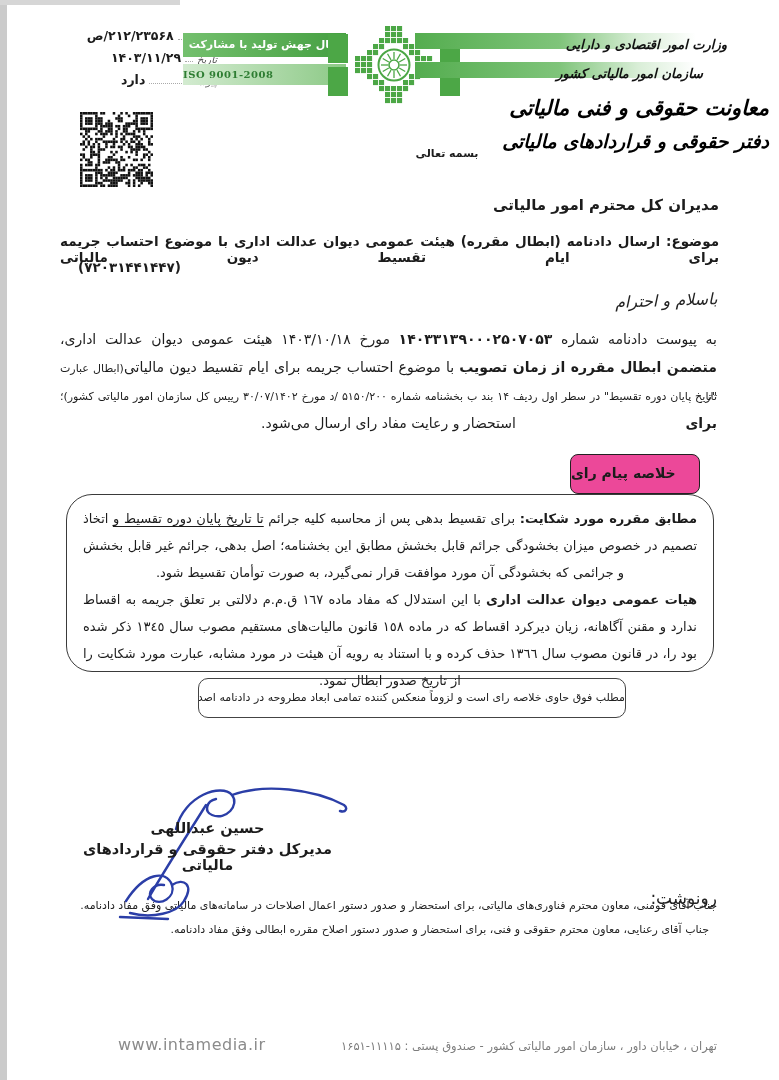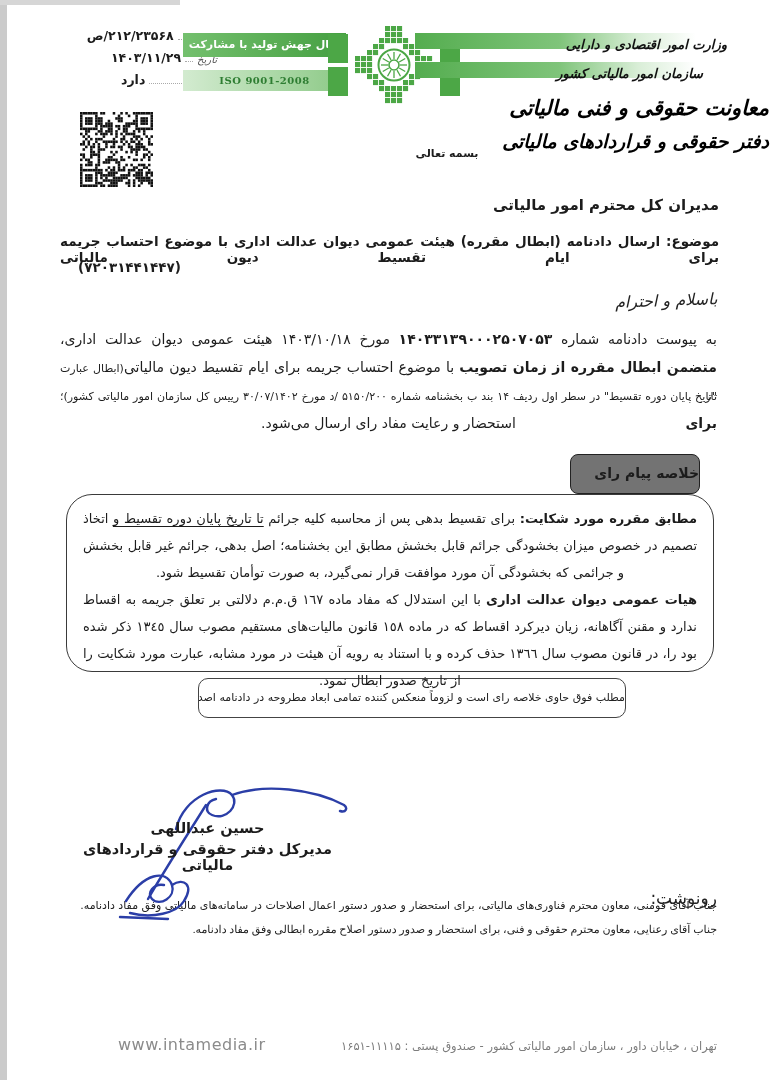--- a/index.html
+++ b/index.html
@@ -21,22 +21,22 @@
 
   
   .banner-slogan{
     position:absolute;left:183px;top:33px;width:163px;height:24px;
     background:linear-gradient(to left,#459f41,#74c06e);
     color:#fff;font-weight:bold;font-size:11px;text-align:center;line-height:24px;
   }
   .banner-iso{
     position:absolute;left:183px;top:64px;width:163px;height:21px;
     background:linear-gradient(to left,#8cc986,#d3ebd0);
-    color:#2e7d32;font-weight:bold;font-size:10px;text-align:center;line-height:21px;
-    font-family:"DejaVu Serif",serif;letter-spacing:.5px;direction:ltr;margin-top:6px;
+    color:#2e7d32;font-weight:bold;font-size:10px;line-height:21px;
+    font-family:"DejaVu Serif",serif;letter-spacing:.5px;direction:ltr;
   }
   .bar-right{
     position:absolute;height:16px;left:415px;width:360px;
     background:linear-gradient(to right,#54ad4f 0%,#7fc47a 40%,#d9eed7 62%,#ffffff 78%);
   }
   .bar1{top:33px;} .bar2{top:62px;}
   .bar-text{
     position:absolute;right:48px;top:0;height:24px;line-height:24px;
     font-size:13px;font-weight:bold;font-style:italic;color:#111;white-space:nowrap;
   }
@@ -61,22 +61,22 @@
     text-align:justify;text-align-last:justify;}
   .b1{top:326px;} .b2{top:354px;} .b3{top:382px;}
   .b4{top:410px;text-align:center;text-align-last:center;}
   .small-inline{font-size:11px;}
   .bold-inline{font-weight:bold;}
   .b1 .num{font-weight:bold;}
 
   
   .badge{
     position:absolute;left:570px;top:454px;width:130px;height:40px;
-    border:1.6px solid #222;border-radius:8px;background:#737373;z-index:3;
-    font-weight:bold;font-size:14px;text-align:right;line-height:37px;
+    border:1.6px solid #222;border-radius:8px;background:#ec4899;z-index:3;
+    font-weight:bold;font-size:14px;text-align:left;line-height:37px;
   }
   .bigbox{
     position:absolute;left:66px;top:494px;width:648px;height:178px;
     border:1.4px solid #3a3a3a;border-radius:26px;background:#fff;z-index:2;
     padding:10px 16px 6px 16px;font-size:13px;line-height:27px;
   }
   .bigbox p{margin:0;text-align:justify;text-align-last:center;}
   .u{text-decoration:underline;text-underline-offset:3px;}
   .notebox{
     position:absolute;left:198px;top:678px;width:428px;height:40px;
@@ -87,21 +87,21 @@
   
   .sig-svg{position:absolute;left:112px;top:775px;width:245px;height:148px;z-index:1;}
   .sig-name{position:absolute;left:80px;top:820px;width:255px;text-align:center;
     font-weight:bold;font-size:14.5px;z-index:2;}
   .sig-title{position:absolute;left:60px;top:841px;width:295px;text-align:center;
     font-weight:bold;font-size:14.5px;z-index:2;}
 
   
   .cc-label{position:absolute;right:62px;top:876px;font-size:17px;color:#222;margin-top:12px;}
   .cc-item1{position:absolute;right:62px;top:899px;font-size:11px;color:#222;}
-  .cc-item2{position:absolute;right:62px;top:923px;font-size:11px;color:#222;font-family:Liberation Serif, serif;}
+  .cc-item2{position:absolute;right:70px;top:923px;font-size:11px;color:#222;}
 
   
   .footer-web{position:absolute;left:118px;top:1035px;font-size:16px;color:#8b8b8b;
     direction:ltr;letter-spacing:.5px;}
   .footer-addr{position:absolute;right:62px;top:1039px;font-size:11.5px;color:#7d7d7d;}
 
   .logo{position:absolute;left:328px;top:20px;width:132px;height:84px;}
 </style>
 </head>
 <body>

